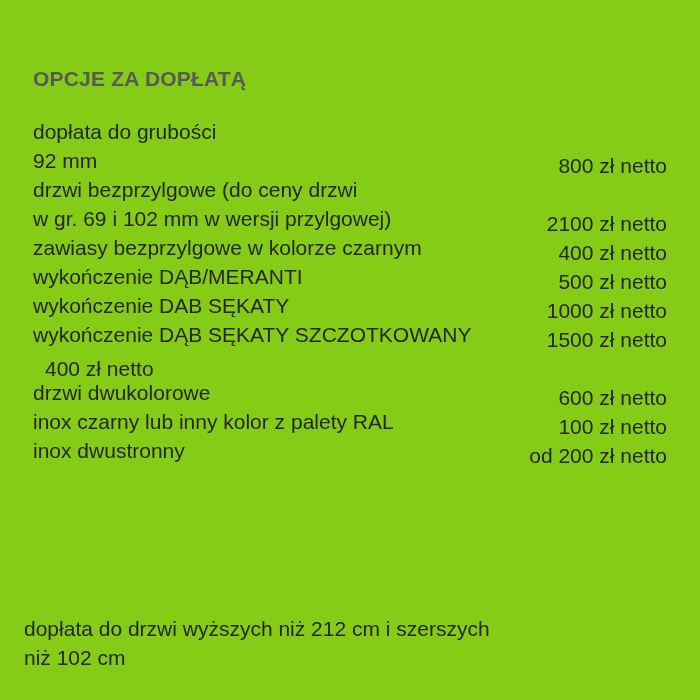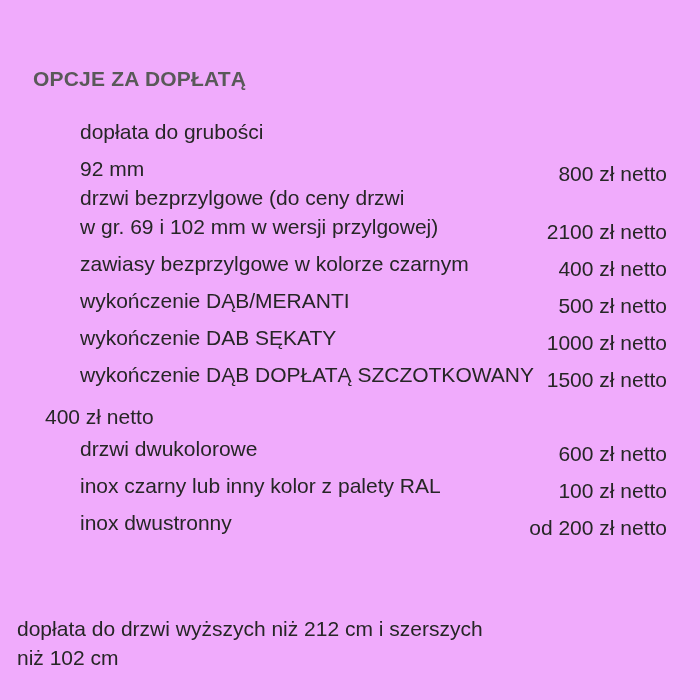--- a/index.html
+++ b/index.html
@@ -1,20 +1,20 @@
 <!DOCTYPE html>
 <html><head>
 <meta charset="utf-8">
 <style>
   html, body { margin: 0; padding: 0; }
   .page {
     position: relative;
     width: 700px;
     height: 700px;
-    background: #f0abfc;
+    background: #84cc16;
     font-family: "Liberation Sans", "DejaVu Sans", sans-serif;
     font-size: 21px;
     line-height: 29px;
     color: #262626;
     overflow: hidden;
   }
   .title {
     position: absolute;
     left: 33px;
     top: 64px;
@@ -31,33 +31,31 @@
     width: 634px;
   }
   .row {
     display: flex;
     justify-content: space-between;
     align-items: flex-end;
   }
   .label {
     white-space: pre-line;
     text-align: left;
-    margin-left: 47px;
   }
   .price {
     white-space: nowrap;
     text-align: right;
     transform: translateY(5px);
     flex-shrink: 0;
     padding-left: 12px;
-    margin-top: 8px;
   }
   .footer-note {
     position: absolute;
-    left: 17px;
+    left: 24px;
     top: 614px;
     white-space: pre-line;
   }
 </style>
 </head>
 <body>
 
 <div class="page">
 
   <div class="title">OPCJE ZA DOPŁATĄ</div>
@@ -91,21 +89,21 @@
       <div class="label">wykończenie DĄB/MERANTI</div>
       <div class="price">500 zł netto</div>
     </div>
 
     <div class="row">
       <div class="label">wykończenie DAB SĘKATY</div>
       <div class="price">1000 zł netto</div>
     </div>
 
     <div class="row">
-      <div class="label">wykończenie DĄB DOPŁATĄ SZCZOTKOWANY</div>
+      <div class="label">wykończenie DĄB SĘKATY SZCZOTKOWANY</div>
       <div class="price">1500 zł netto</div>
     </div>
 
     <div class="row">
       <div class="price">400 zł netto</div>
     </div>
 
     <div class="row">
       <div class="label">drzwi dwukolorowe</div>
       <div class="price">600 zł netto</div>

